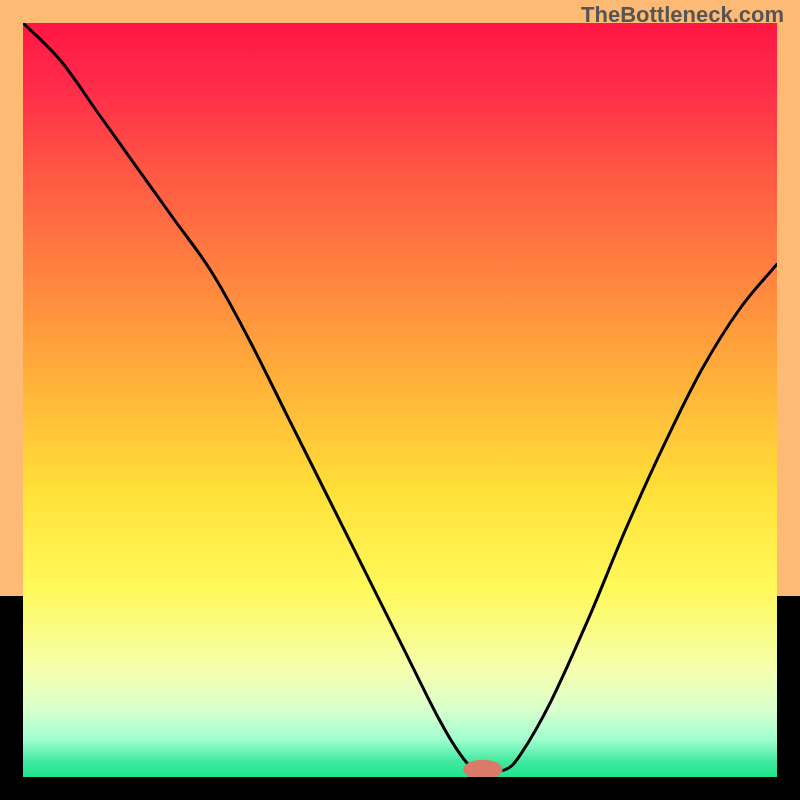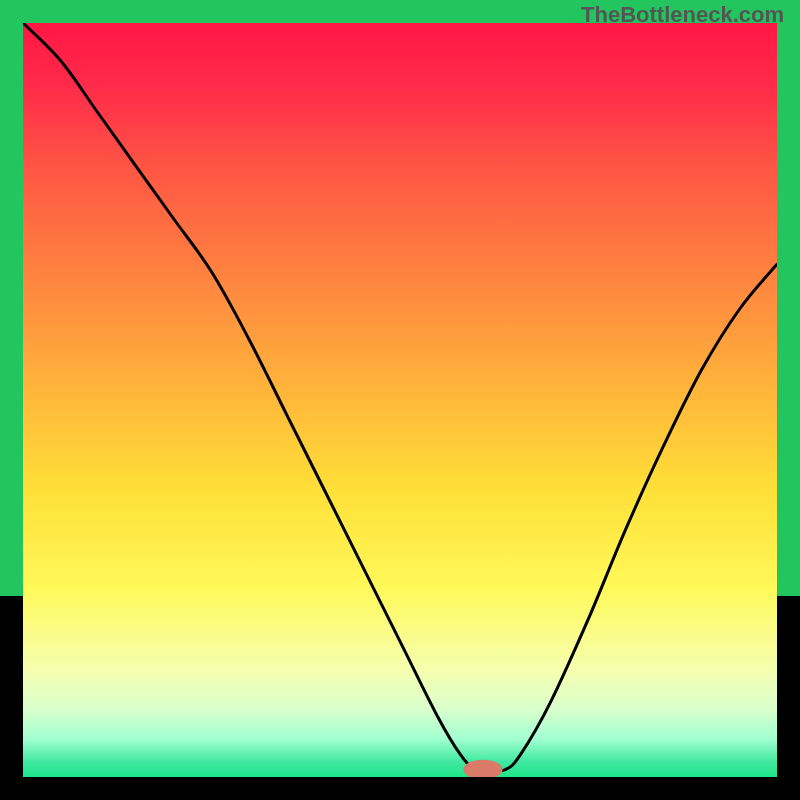--- a/index.html
+++ b/index.html
@@ -8,21 +8,21 @@
     width: 800px;
     height: 800px;
     background: #000;
     font-family: Arial, Helvetica, sans-serif;
     overflow: hidden;
   }
   .container {
     position: relative;
     width: 800px;
     height: 596px;
-    background: #22c55e;
+    background: #fdba74;
   }
   .watermark {
     position: absolute;
     top: 2px;
     right: 16px;
     color: #555;
     font-size: 22px;
     font-weight: 600;
     z-index: 10;
     user-select: none;

